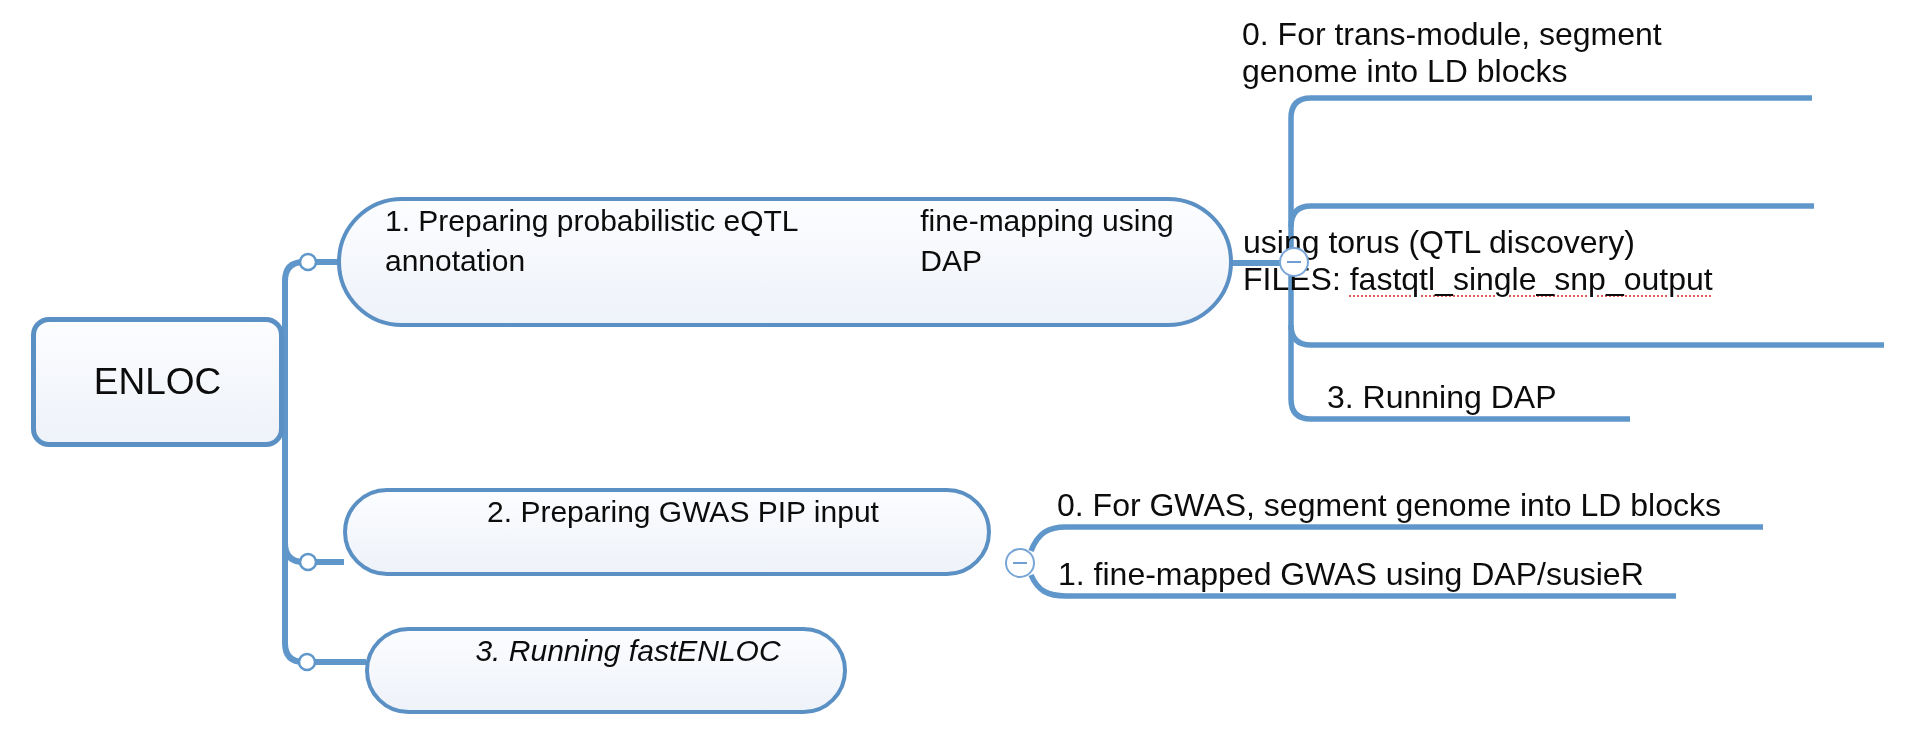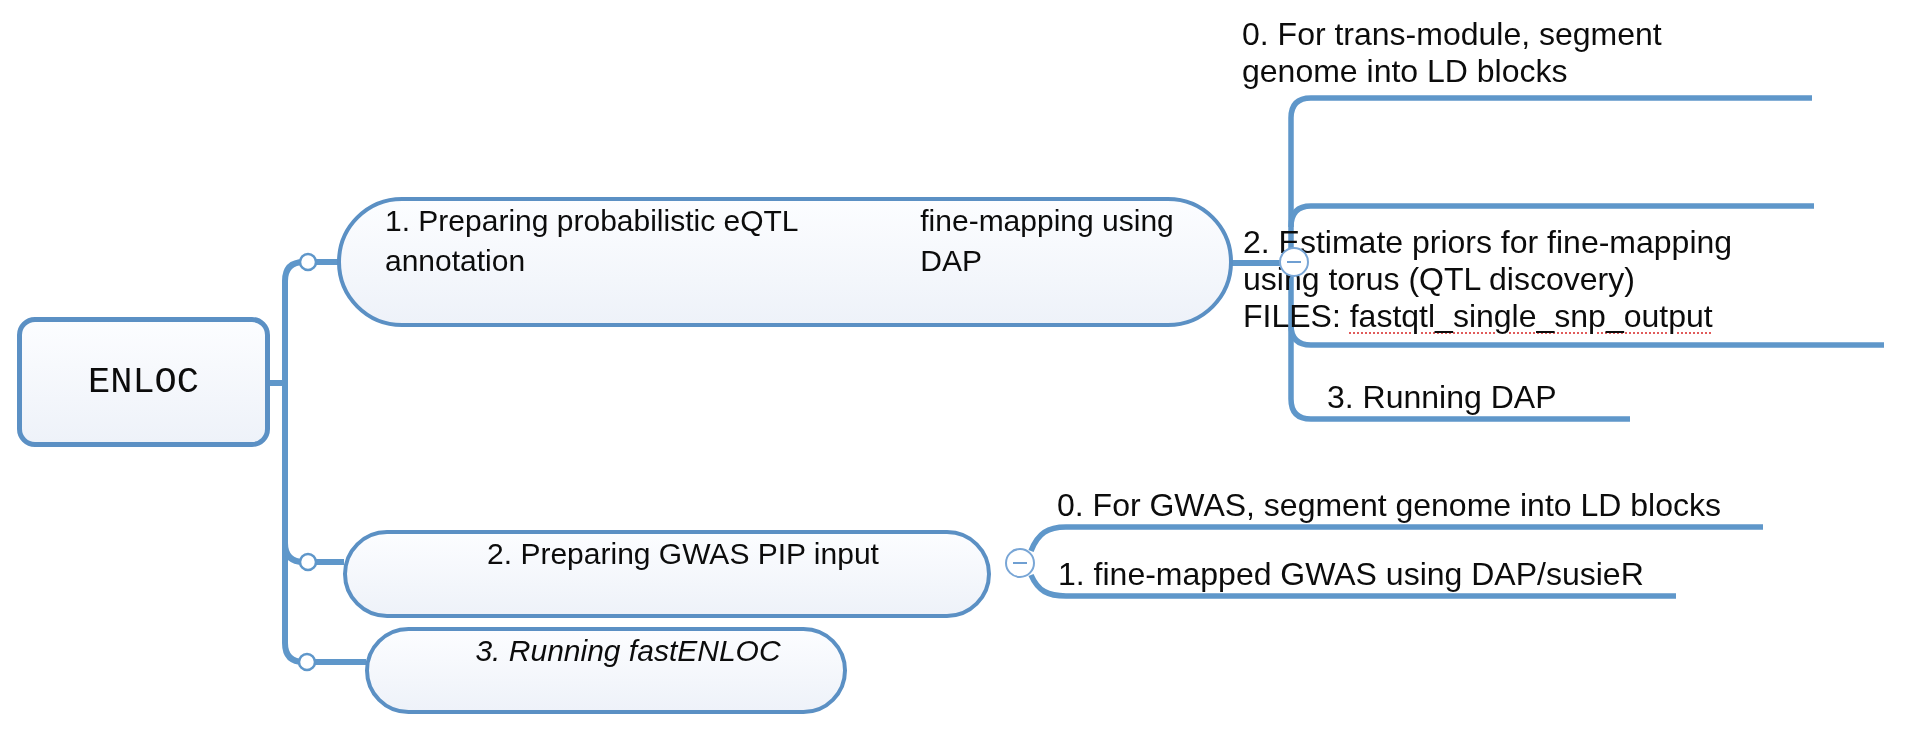--- a/index.html
+++ b/index.html
@@ -17,29 +17,28 @@
   .node {
     position: absolute;
     box-sizing: border-box;
     background: linear-gradient(180deg, #fcfdff 0%, #eef2f9 100%);
     border: 4.5px solid #5b90c4;
     display: flex;
     justify-content: center;
     z-index: 3;
   }
   .node-root {
-    left: 17px; top: 317px; width: 253px; height: 130px;
+    left: 31px; top: 317px; width: 253px; height: 130px;
     border-width: 5px; border-radius: 18px;
     align-items: center;
     font-size: 37px;
-    font-family: Liberation Mono, monospace;
   }
   .pill { border-radius: 70px; font-size: 30px; line-height: 40px; }
   .pill-1 { left: 337px; top: 197px; width: 896px; height: 130px; padding-left: 44px; }
-  .pill-2 { left: 343px; top: 530px; width: 648px; height: 88px;  padding-left: 32px; }
+  .pill-2 { left: 343px; top: 488px; width: 648px; height: 88px;  padding-left: 32px; }
   .pill-3 { left: 365px; top: 627px; width: 482px; height: 87px;  padding-left: 44px; font-style: italic; }
 
   .subnode {
     position: absolute;
     font-size: 32px;
     line-height: 37px;
     white-space: nowrap;
     z-index: 2;
   }
   .miss {
@@ -119,21 +118,20 @@
     <div class="minus"></div>
   </div>
 
   <div class="subnode" style="left:1242px; top:16px;">
     <div>0. For trans-module, segment</div>
     <div>genome into LD blocks</div>
   </div>
 
 
   <div class="subnode" style="left:1243px; top:224px;">
-    <div>2. Estimate priors for fine-mapping</div>
     <div>using torus (QTL discovery)</div>
     <div><span>FILES: </span><span class="miss">fastqtl_single_snp_output</span></div>
   </div>
 
   <div class="subnode" style="left:1327px; top:379px;">
     <div>3. Running DAP</div>
   </div>
 
   <div class="subnode" style="left:1057px; top:487px;text-align:center;">
     <div>0. For GWAS, segment genome into LD blocks</div>

